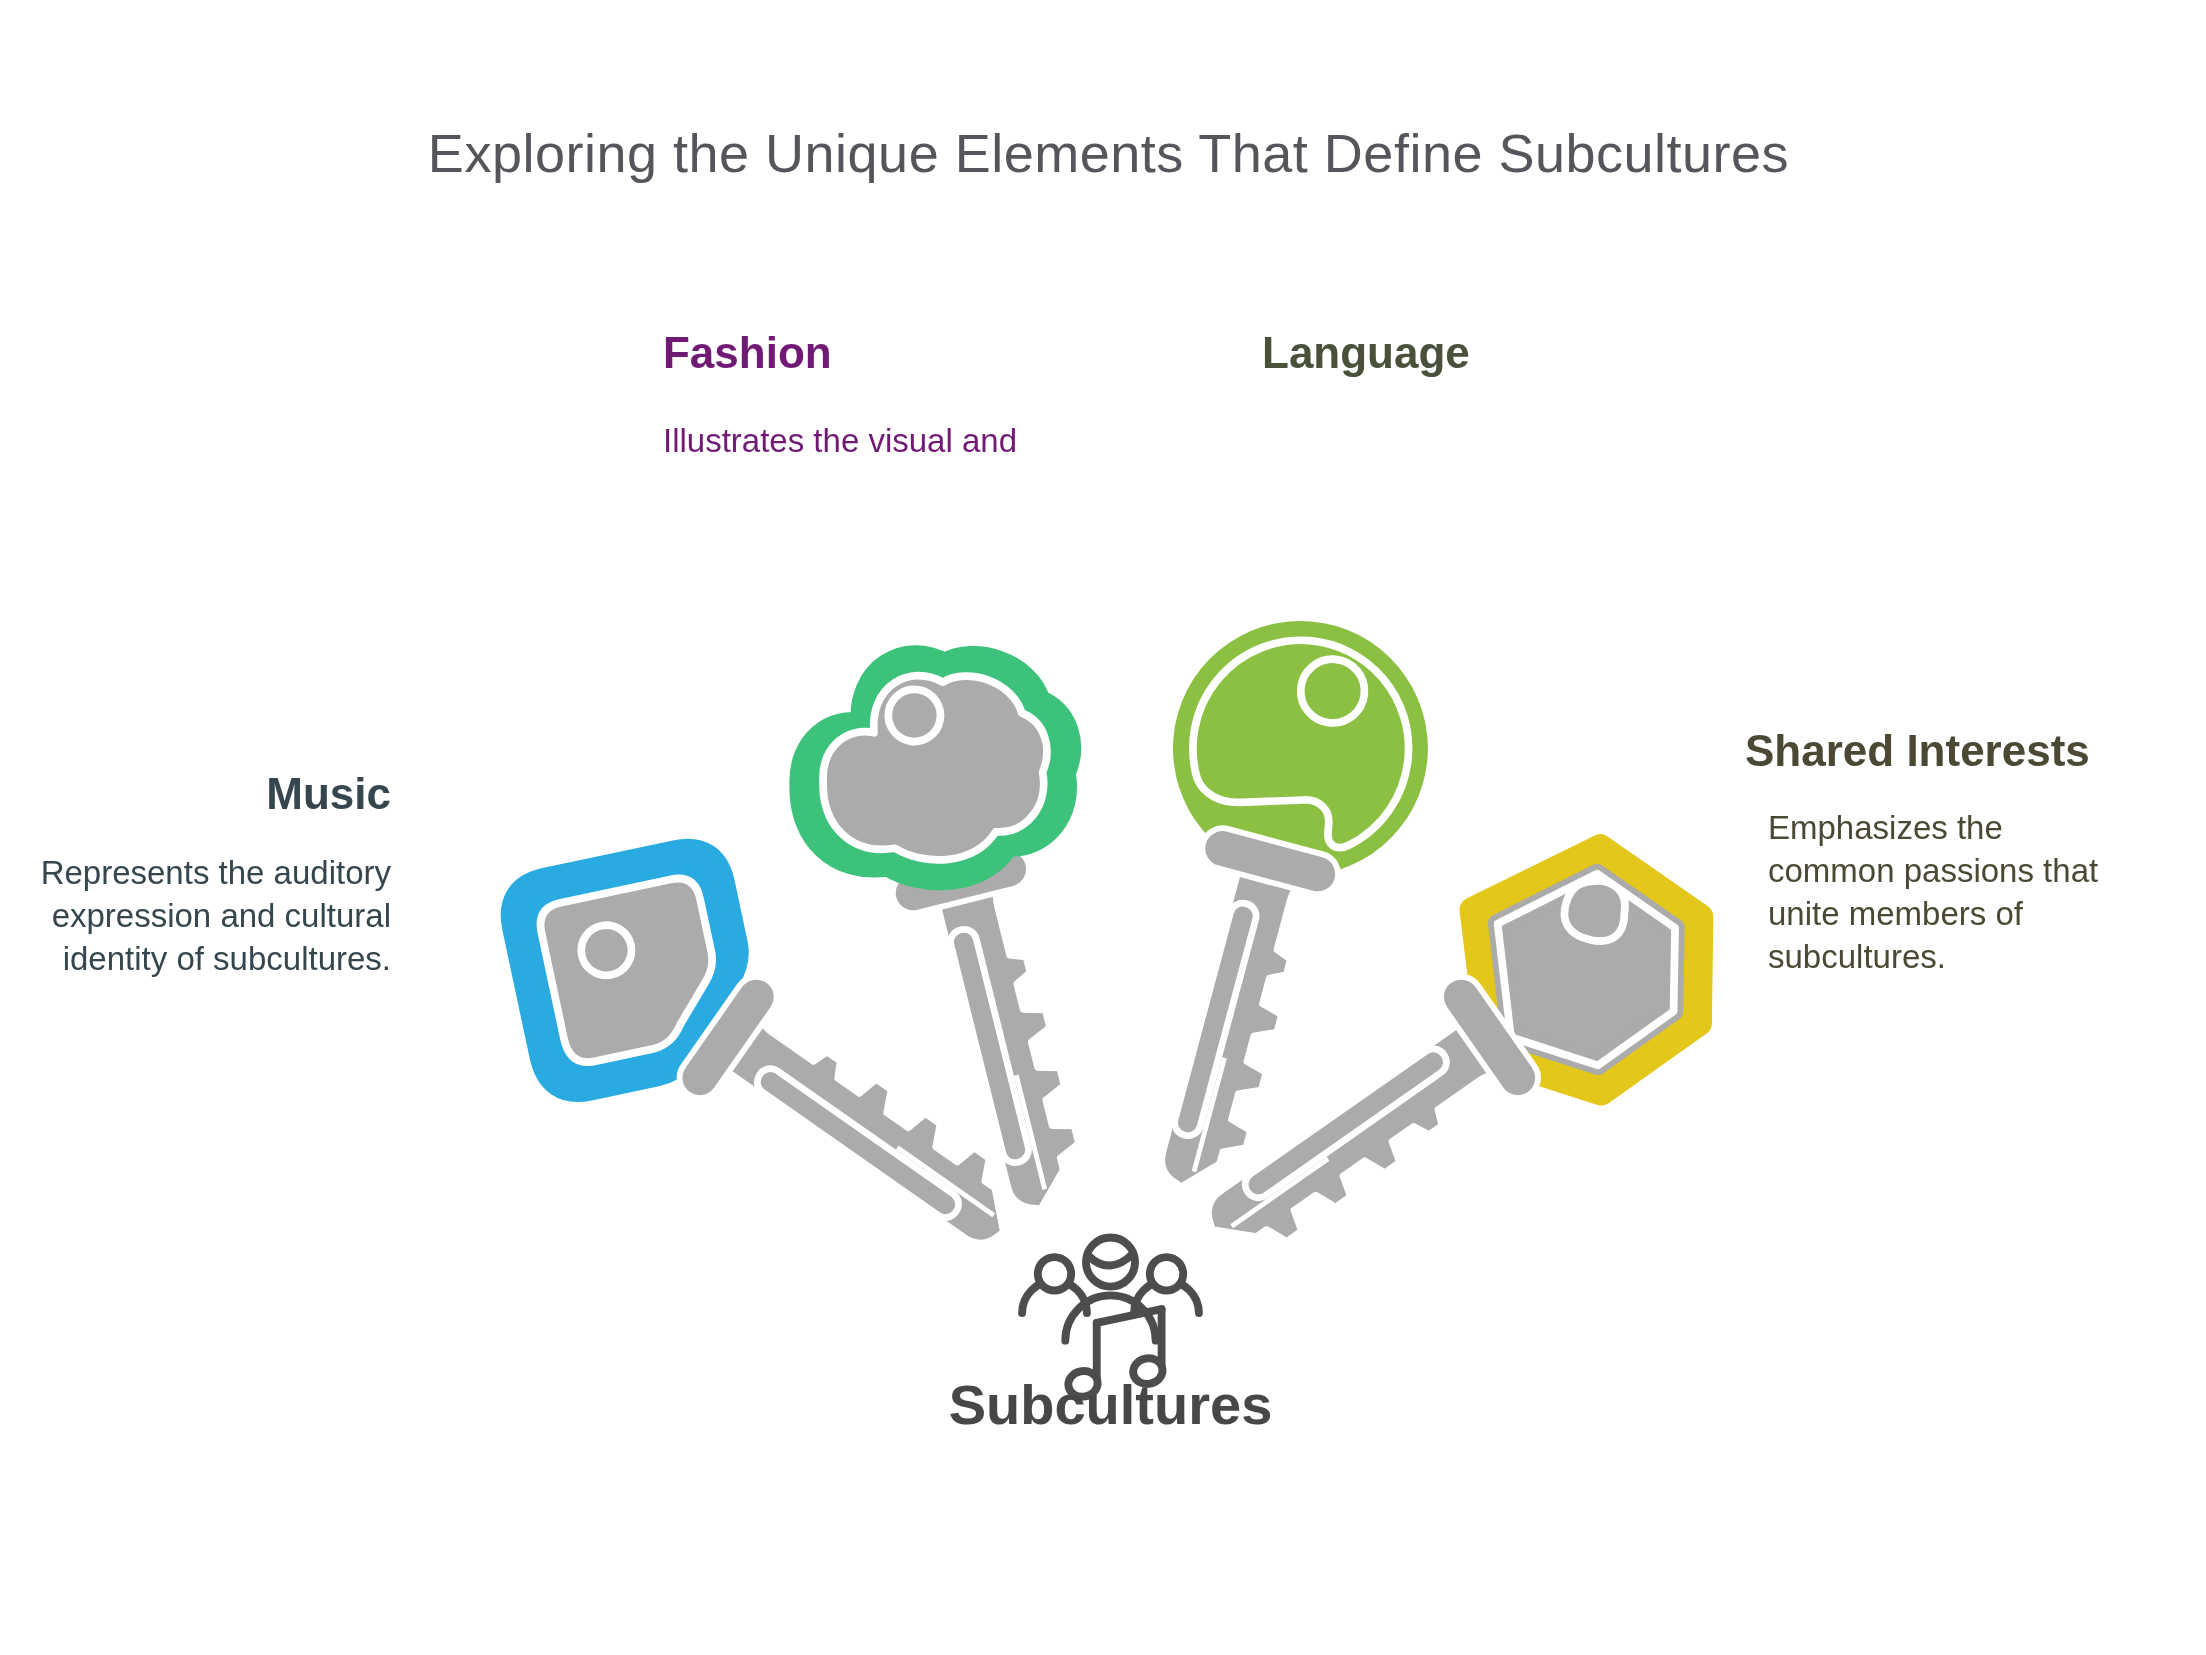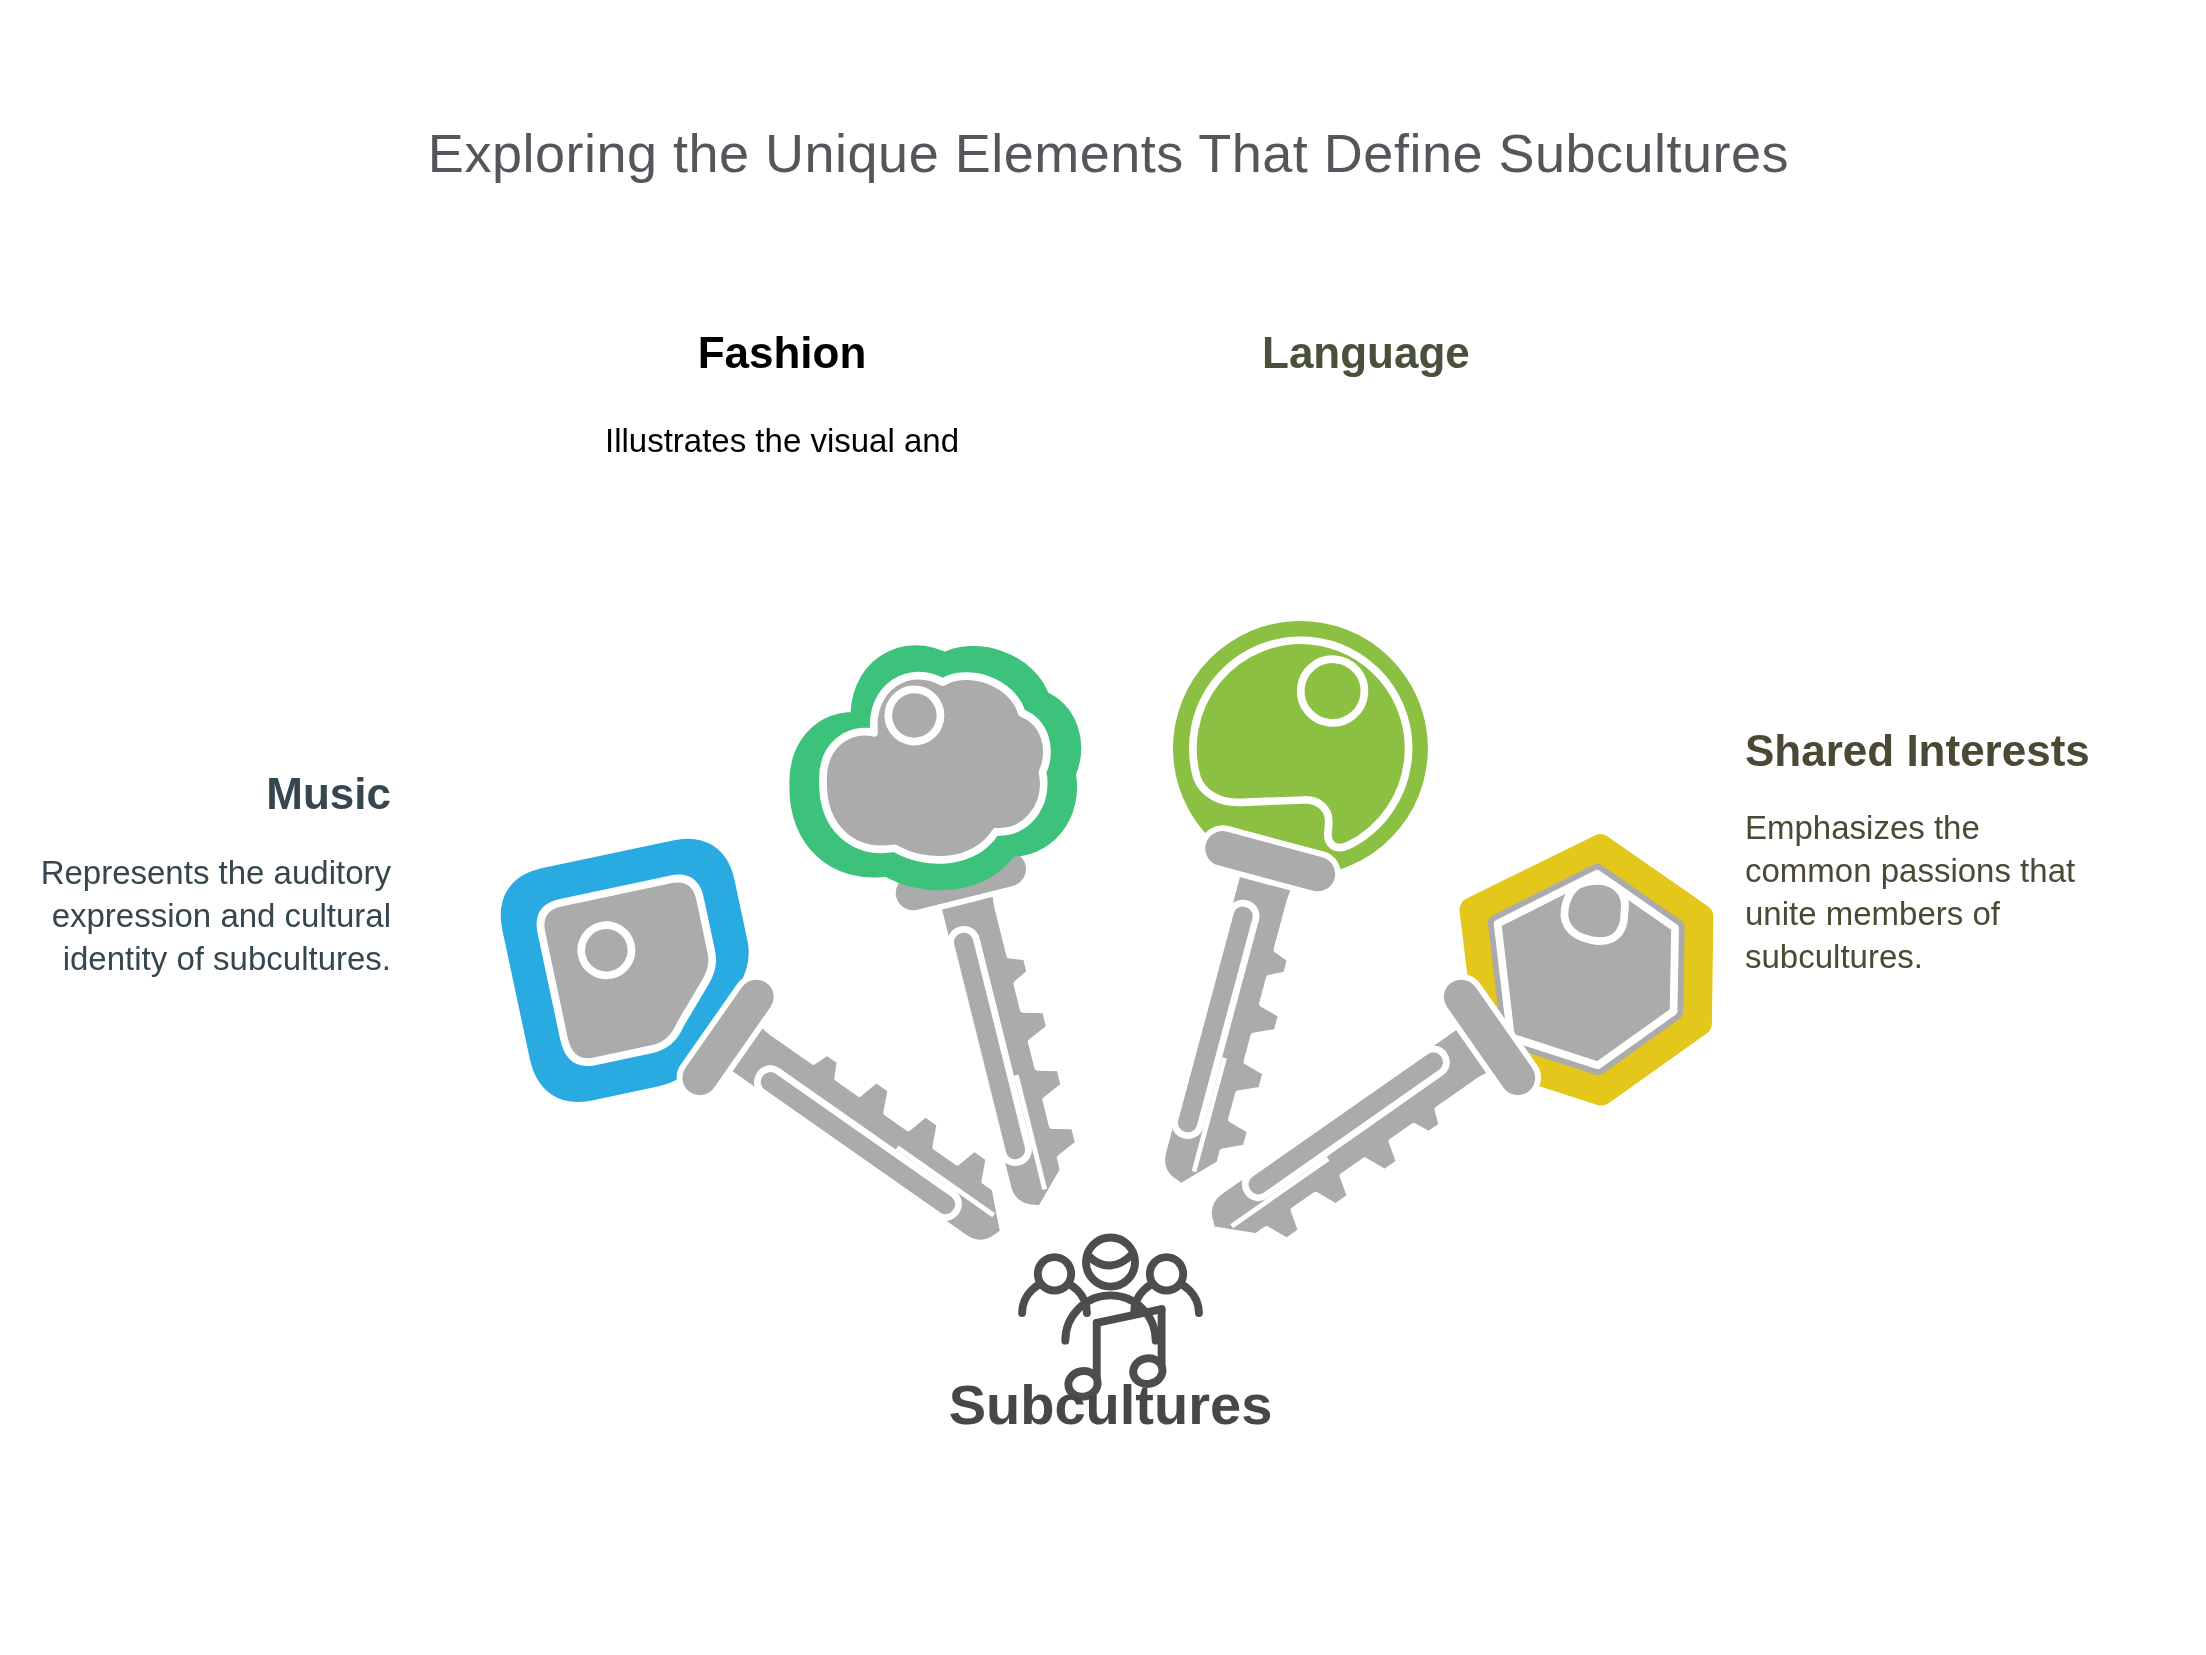--- a/index.html
+++ b/index.html
@@ -10,24 +10,24 @@
   .title{position:absolute;left:0;right:0;top:122px;text-align:center;
          font-size:54px;color:#54565B;letter-spacing:0.5px;margin-left:11px;}
 
   .section{position:absolute;}
   .section h2{margin:0;font-size:44px;font-weight:700;line-height:1.12;}
   .section .body{margin-top:42px;}
   .section .line{font-size:33px;line-height:43px;white-space:nowrap;}
 
   .sec-music{top:769px;right:1815px;text-align:right;color:#36464F;}
   .sec-music .body{margin-top:33px;}
-  .sec-fashion{top:328px;right:1247px;text-align:center;color:#000000;}
+  .sec-fashion{top:328px;right:1189px;text-align:left;color:#701a75;}
   .sec-language{top:328px;left:1262px;text-align:left;color:#49513A;}
   .sec-shared{top:726px;left:1745px;text-align:left;color:#4B4934;}
-  .sec-shared .body{margin-top:31px;}
+  .sec-shared .body{margin-top:31px;margin-left:23px;}
 
   svg.keys{position:absolute;left:0;top:0;width:2206px;height:1656px;}
   .kgray{fill:#ABABAB;}
   .kstroke{stroke:#FFFFFF;stroke-width:6;stroke-linejoin:round;}
 
   .center-label{position:absolute;left:821px;top:1372px;width:579px;text-align:center;
                 font-size:56px;font-weight:700;color:#474749;}
   svg.center-icon{position:absolute;left:1012px;top:1207px;width:197px;height:226px;}
   .ic{fill:none;stroke:#4D4D4D;stroke-width:8;stroke-linecap:round;stroke-linejoin:round;}
   .ic-fill{fill:#FFFFFF;stroke:#4D4D4D;stroke-width:8;}

